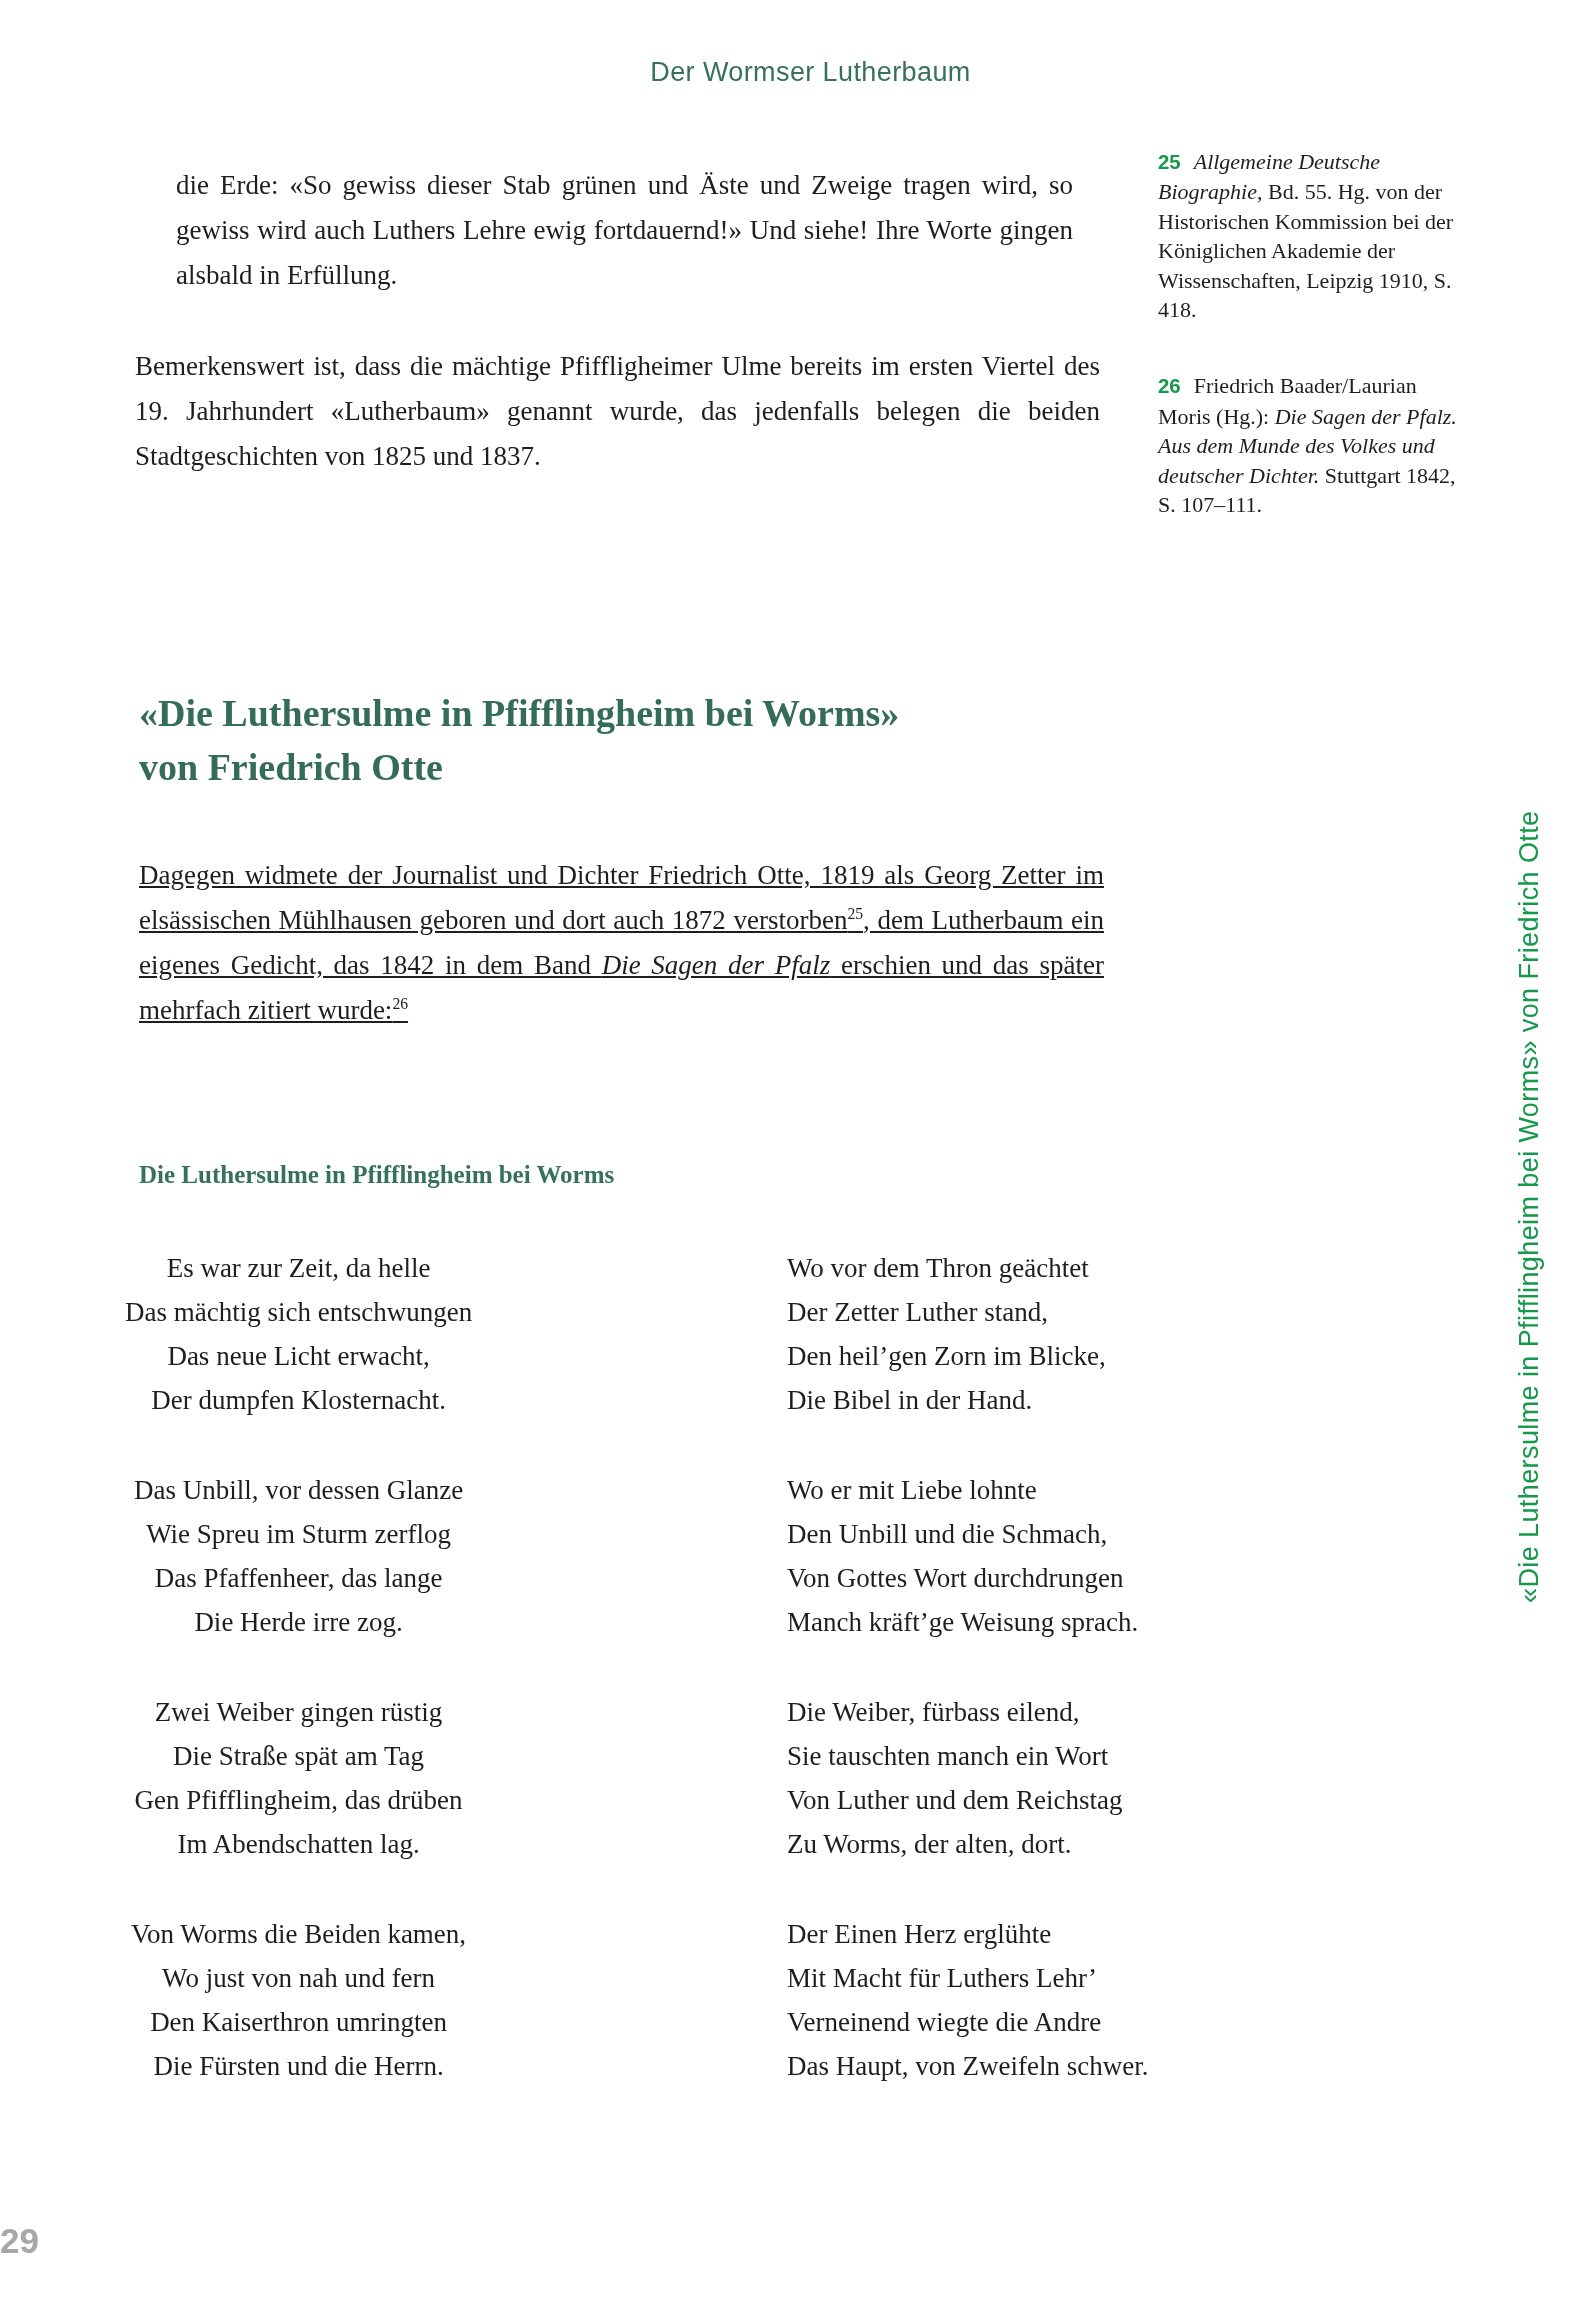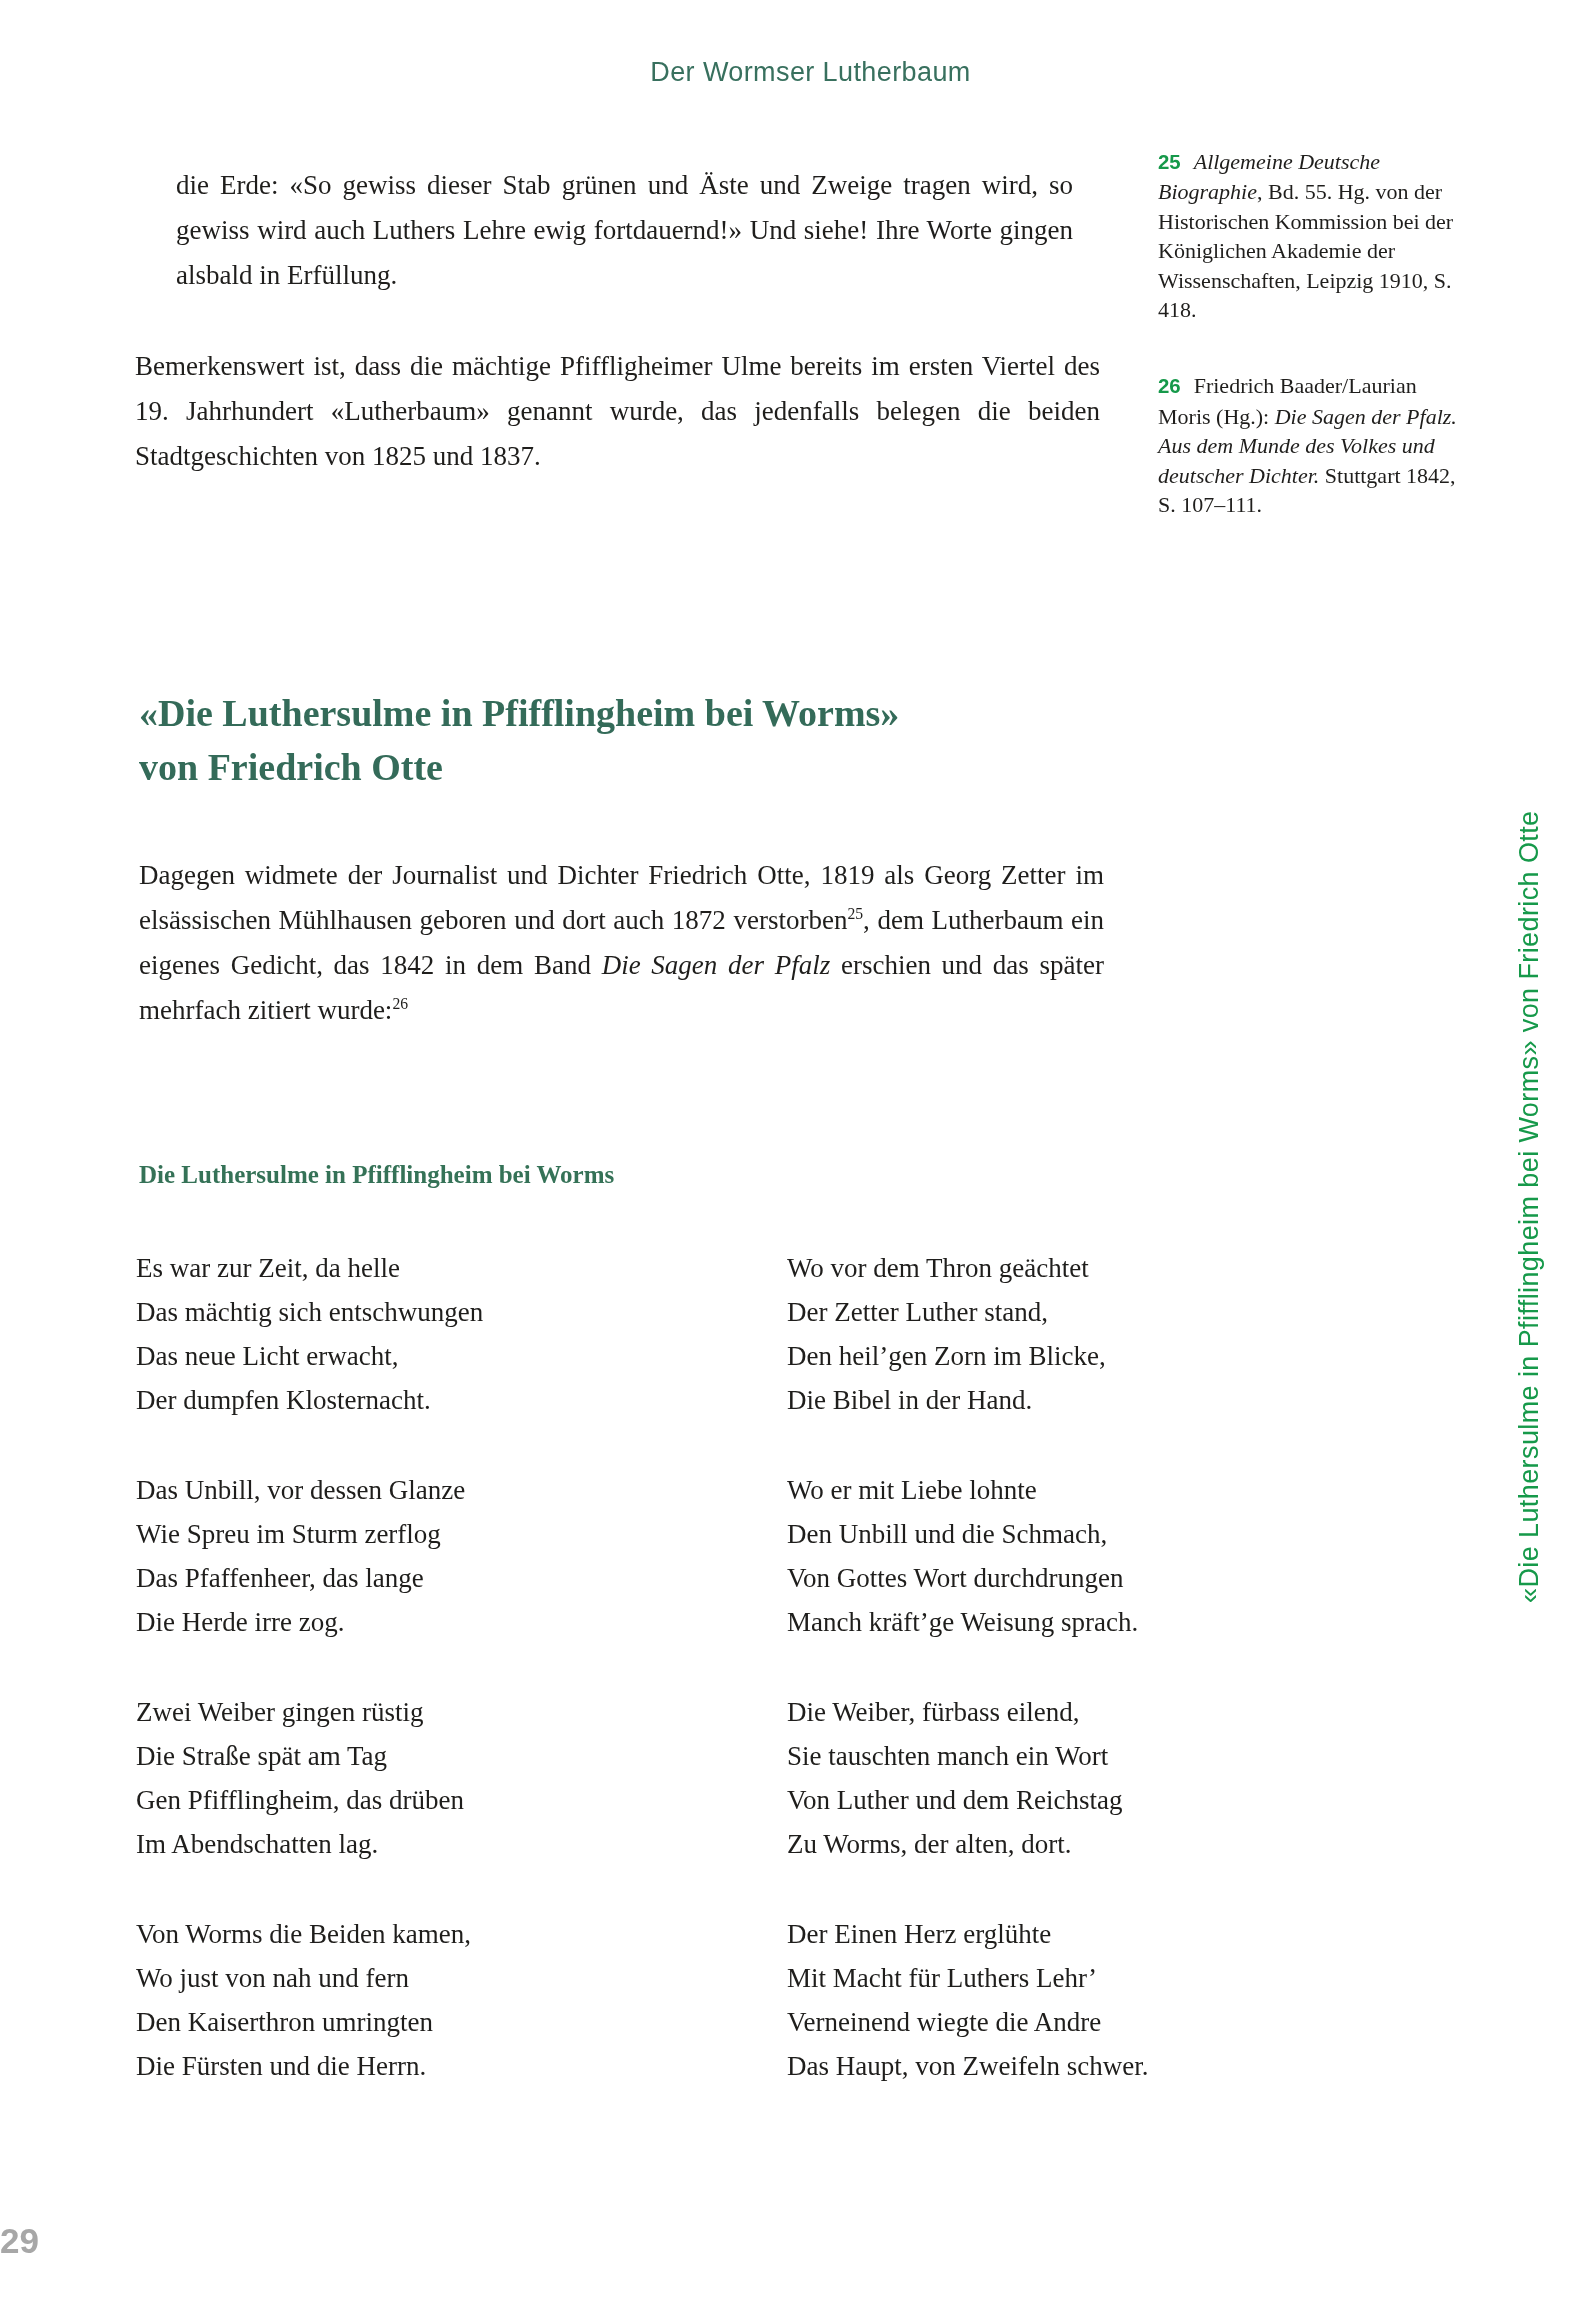--- a/index.html
+++ b/index.html
@@ -57,39 +57,40 @@
     font-family:Liberation Serif, serif;
     font-size:38px; line-height:54px;
     color:#346b59;
   }
 
   
   .main-par {
     position:absolute; left:139px; top:826px; width:965px;
     font-size:27px; line-height:45px;
     text-align:justify;
+    text-decoration:underline;
   }
   .main-par sup, .sup {
     font-size:0.58em; line-height:0; vertical-align:super;
   }
 
   
   .poem-title {
     position:absolute; left:139px; top:1140px;
     font-size:25px; font-weight:bold;
     color:#357257;
   }
 
   
   .poem-col {
     position:absolute; top:1246px;
     font-size:27px; line-height:44px;
     white-space:nowrap;
   }
-  .poem-col.left  { left:136px; }
+  .poem-col.left  { left:125px;text-align:center; }
   .poem-col.right { left:787px; }
   .stanza { margin:0 0 46px 0; }
 
   
   .vertical-label {
     position:absolute; left:1078px; top:1131px;
     width:908px; height:36px;
     transform:rotate(-90deg);
     font-family:"Liberation Sans", sans-serif;
     font-size:27px; letter-spacing:0.4px;

